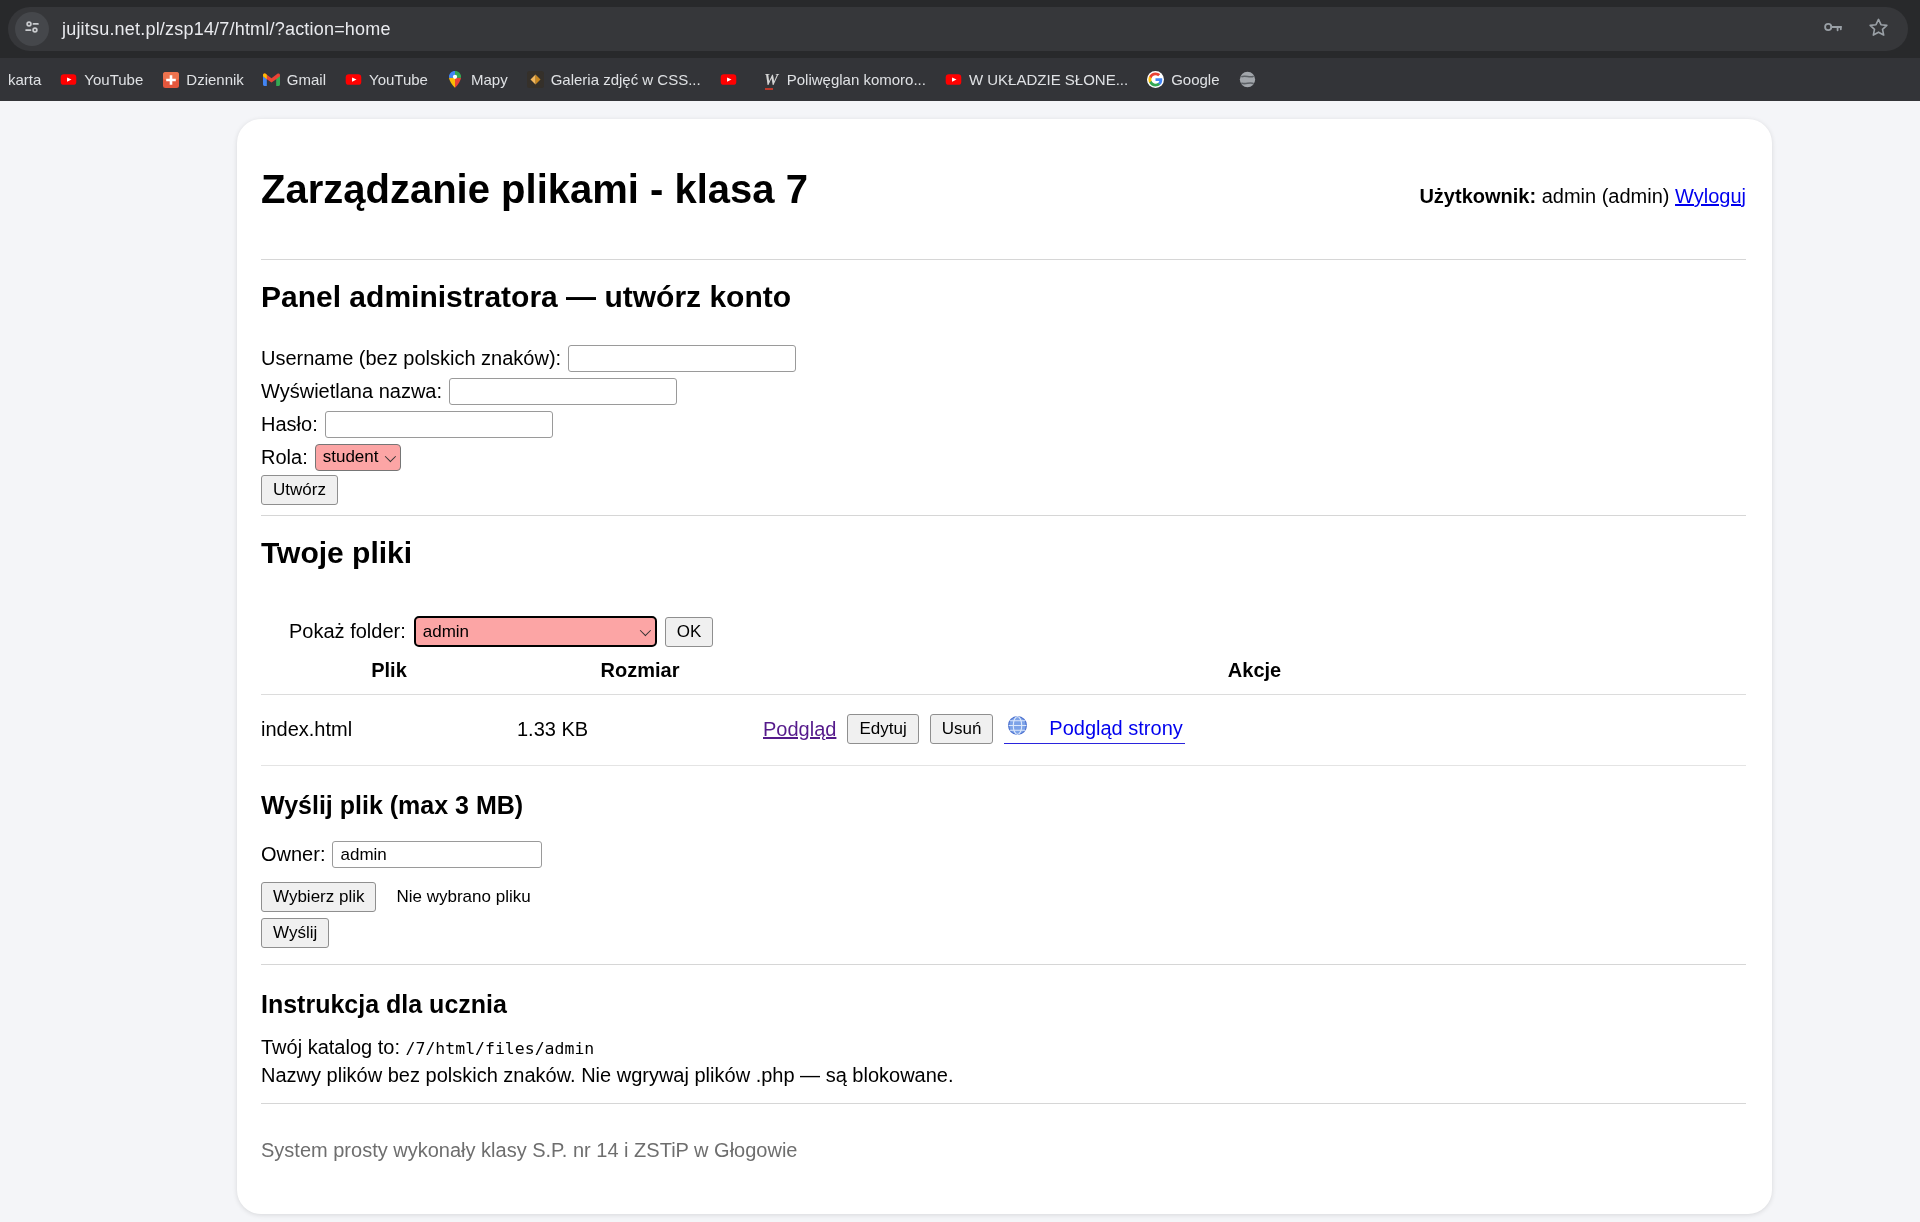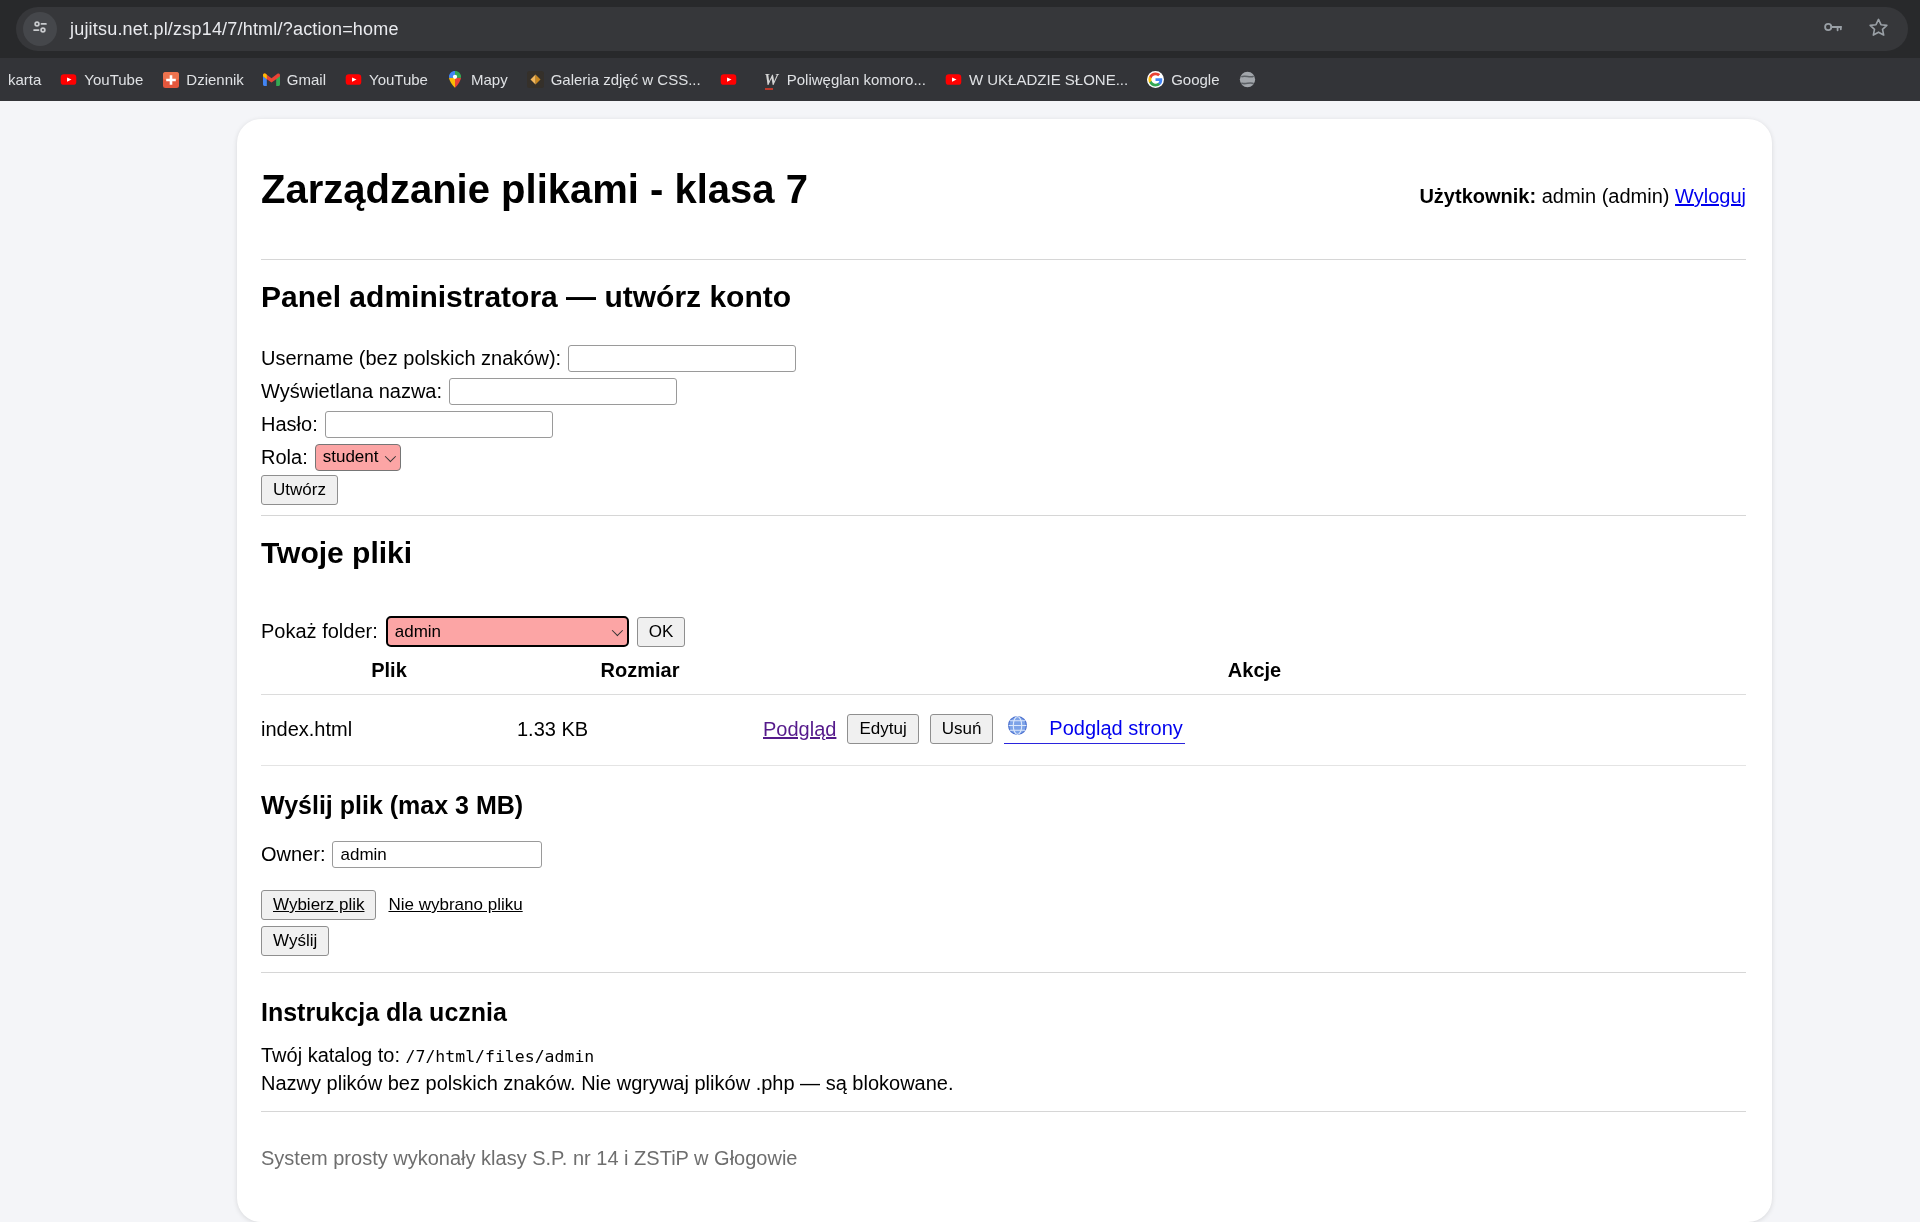--- a/index.html
+++ b/index.html
@@ -2,21 +2,21 @@
 <html><head>
 <meta charset="utf-8">
 <style>
   * { box-sizing: border-box; }
   html,body { margin:0; padding:0; width:1920px; height:1222px; overflow:hidden;
               font-family:"Liberation Sans", sans-serif; background:#f4f5f8; }
 
   
   .chrome { width:1920px; }
   .toolbar { position:relative; height:58px; background:#28292b; }
-  .omnibox { position:absolute; left:16px; right:12px; top:7px; height:44px;
+  .omnibox { position:absolute; left:8px; right:12px; top:7px; height:44px;
              background:#36373a; border-radius:22px; display:flex; align-items:center; }
   .site-info-btn { width:34px; height:34px; border-radius:50%; background:#45474b;
                    margin-left:7px; display:flex; align-items:center; justify-content:center; flex:0 0 auto; }
   .url-text { color:#e9eaee; font-size:18px; margin-left:13px; letter-spacing:.2px; white-space:nowrap; }
   .omni-spacer { flex:1; }
   .omni-right { display:flex; align-items:center; gap:22px; margin-right:18px; }
 
   .bookmarks { height:43px; background:#333438; display:flex; align-items:center;
                padding-left:8px; gap:19px; overflow:hidden; }
   .bm { display:flex; align-items:center; gap:7px; color:#dfe1e4; font-size:15px;
@@ -59,36 +59,36 @@
 
   .fakeselect { position:relative; display:inline-flex; align-items:center; background:#fca5a5;
                 border:1px solid #767676; border-radius:4px; height:27px; padding:0 22px 0 7px;
                 font-size:17px; cursor:pointer; }
   .fakeselect .chev { position:absolute; right:7px; top:9px; width:8px; height:8px;
                       border-right:1.8px solid #333; border-bottom:1.8px solid #333;
                       transform:rotate(45deg) translateY(-2px); }
   .folder-select { width:243px; height:31px; border:2px solid #000; border-radius:5px; }
   .folder-select .chev { top:10px; }
 
-  .folder-row { display:flex; align-items:center; gap:8px; font-size:20px; margin-top:46px; }
+  .folder-row { display:flex; align-items:center; gap:8px; font-size:20px; margin-top:46px;margin-left:28px; }
 
   table.files { width:100%; border-collapse:collapse; margin-top:6px; }
   table.files th { font-size:20px; font-weight:bold; text-align:center;
                    padding:6px 0 12px 0; border-bottom:1px solid #dcdcdc; }
   table.files td { font-size:20px; padding:19px 0 21px 0; border-bottom:1px solid #e4e4e4; }
   td.c-file { padding-left:12px; }
   td.c-size { padding-left:22px; }
   td.c-actions { padding-left:12px; }
   .actions-wrap { display:flex; align-items:center; gap:11px; }
   .globe-link { display:inline-flex; align-items:center; gap:20px; color:#0000EE;
                 text-decoration:none; border-bottom:1.6px solid #2a24dd; padding:0 2px 1px 2px; cursor:pointer; }
 
   .upload-row { display:flex; align-items:center; font-size:20px; margin-top:21px; }
   .upload-row label { margin-right:7px; }
-  .file-row { display:flex; align-items:center; gap:12px; margin-top:22px; font-size:17px;text-decoration:underline; }
+  .file-row { display:flex; align-items:center; gap:20px; margin-top:14px; font-size:17px; }
   .send-row { margin-top:6px; }
 
   .instr { font-size:20px; line-height:27px; margin:15px 0 0 0; }
   .instr code { font-family:"DejaVu Sans Mono","Liberation Mono",monospace; font-size:16.5px; }
 
   .footer-text { color:#6e6e6e; font-size:20px; margin-top:35px; }
 </style>
 </head>
 <body>
 

